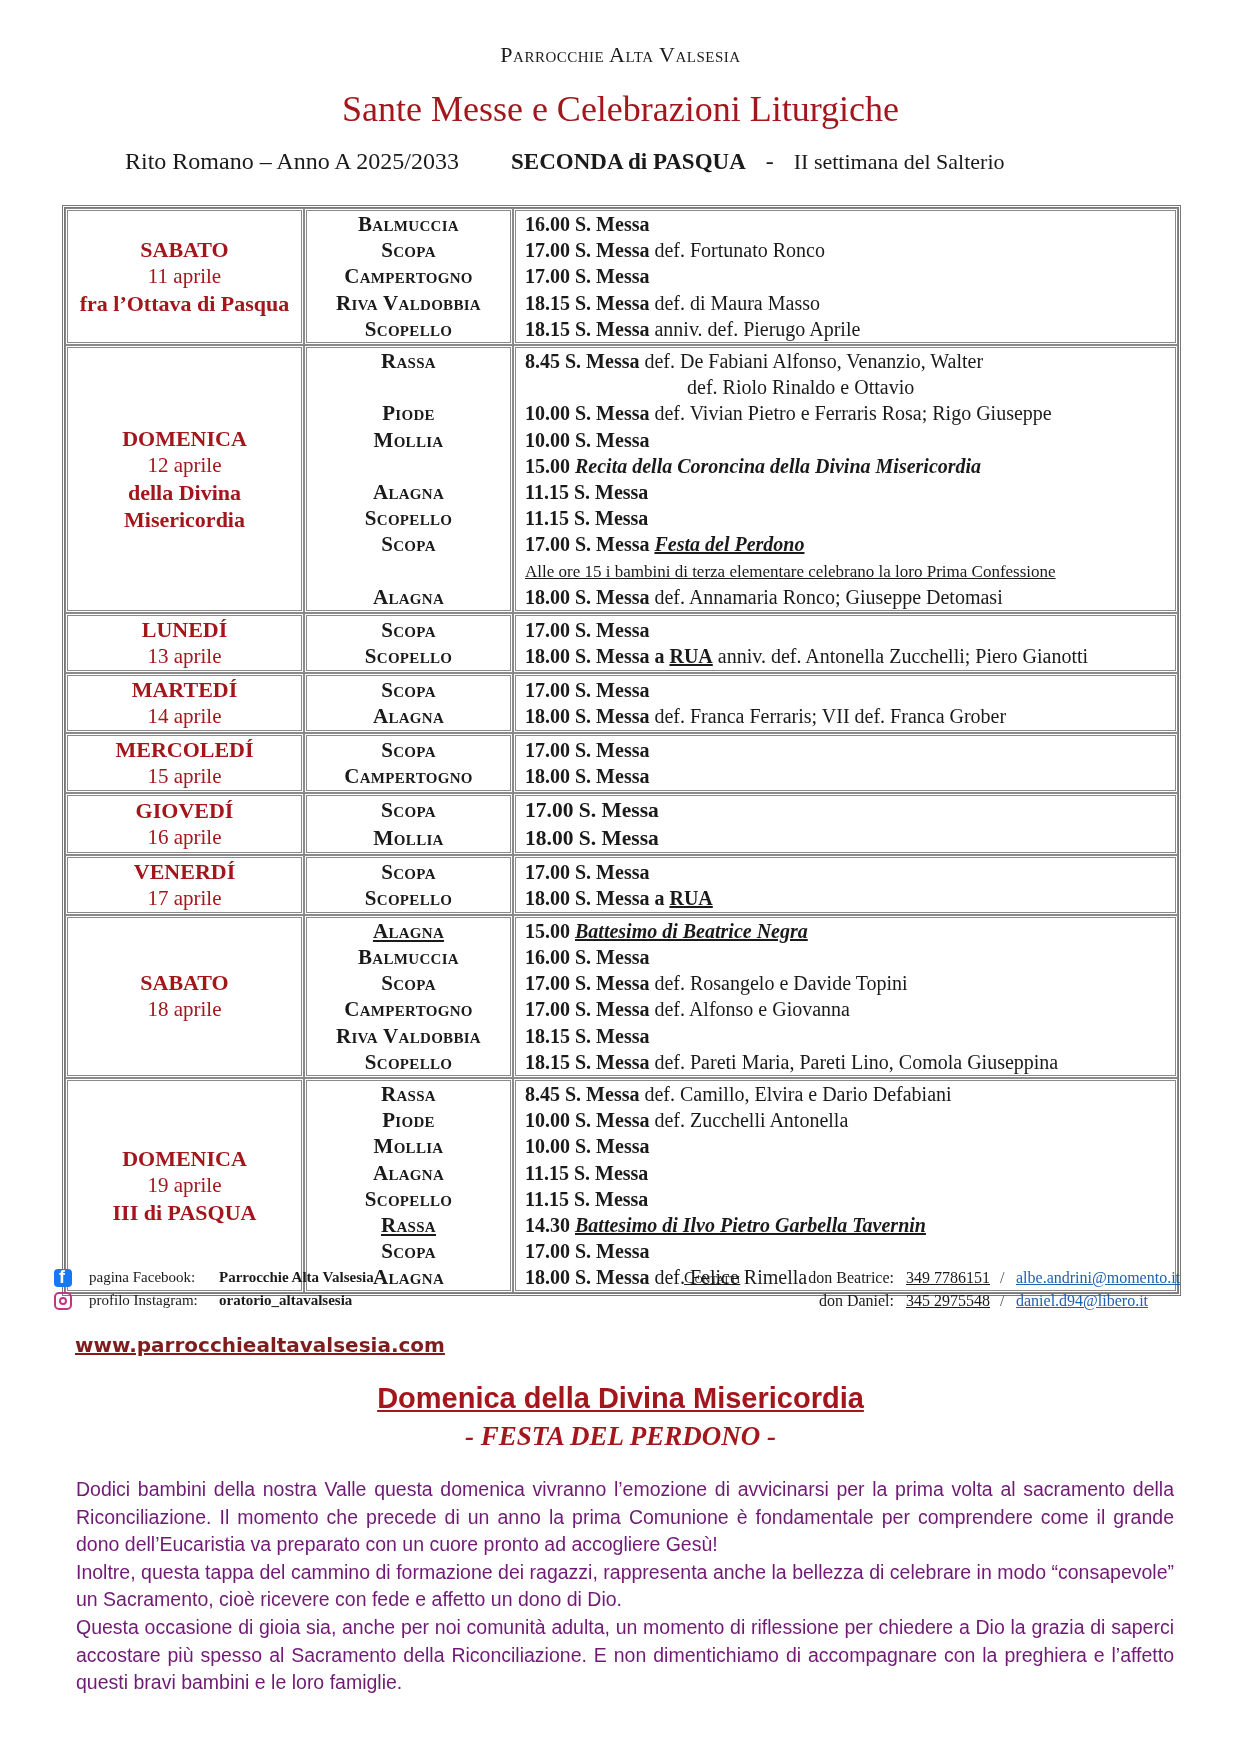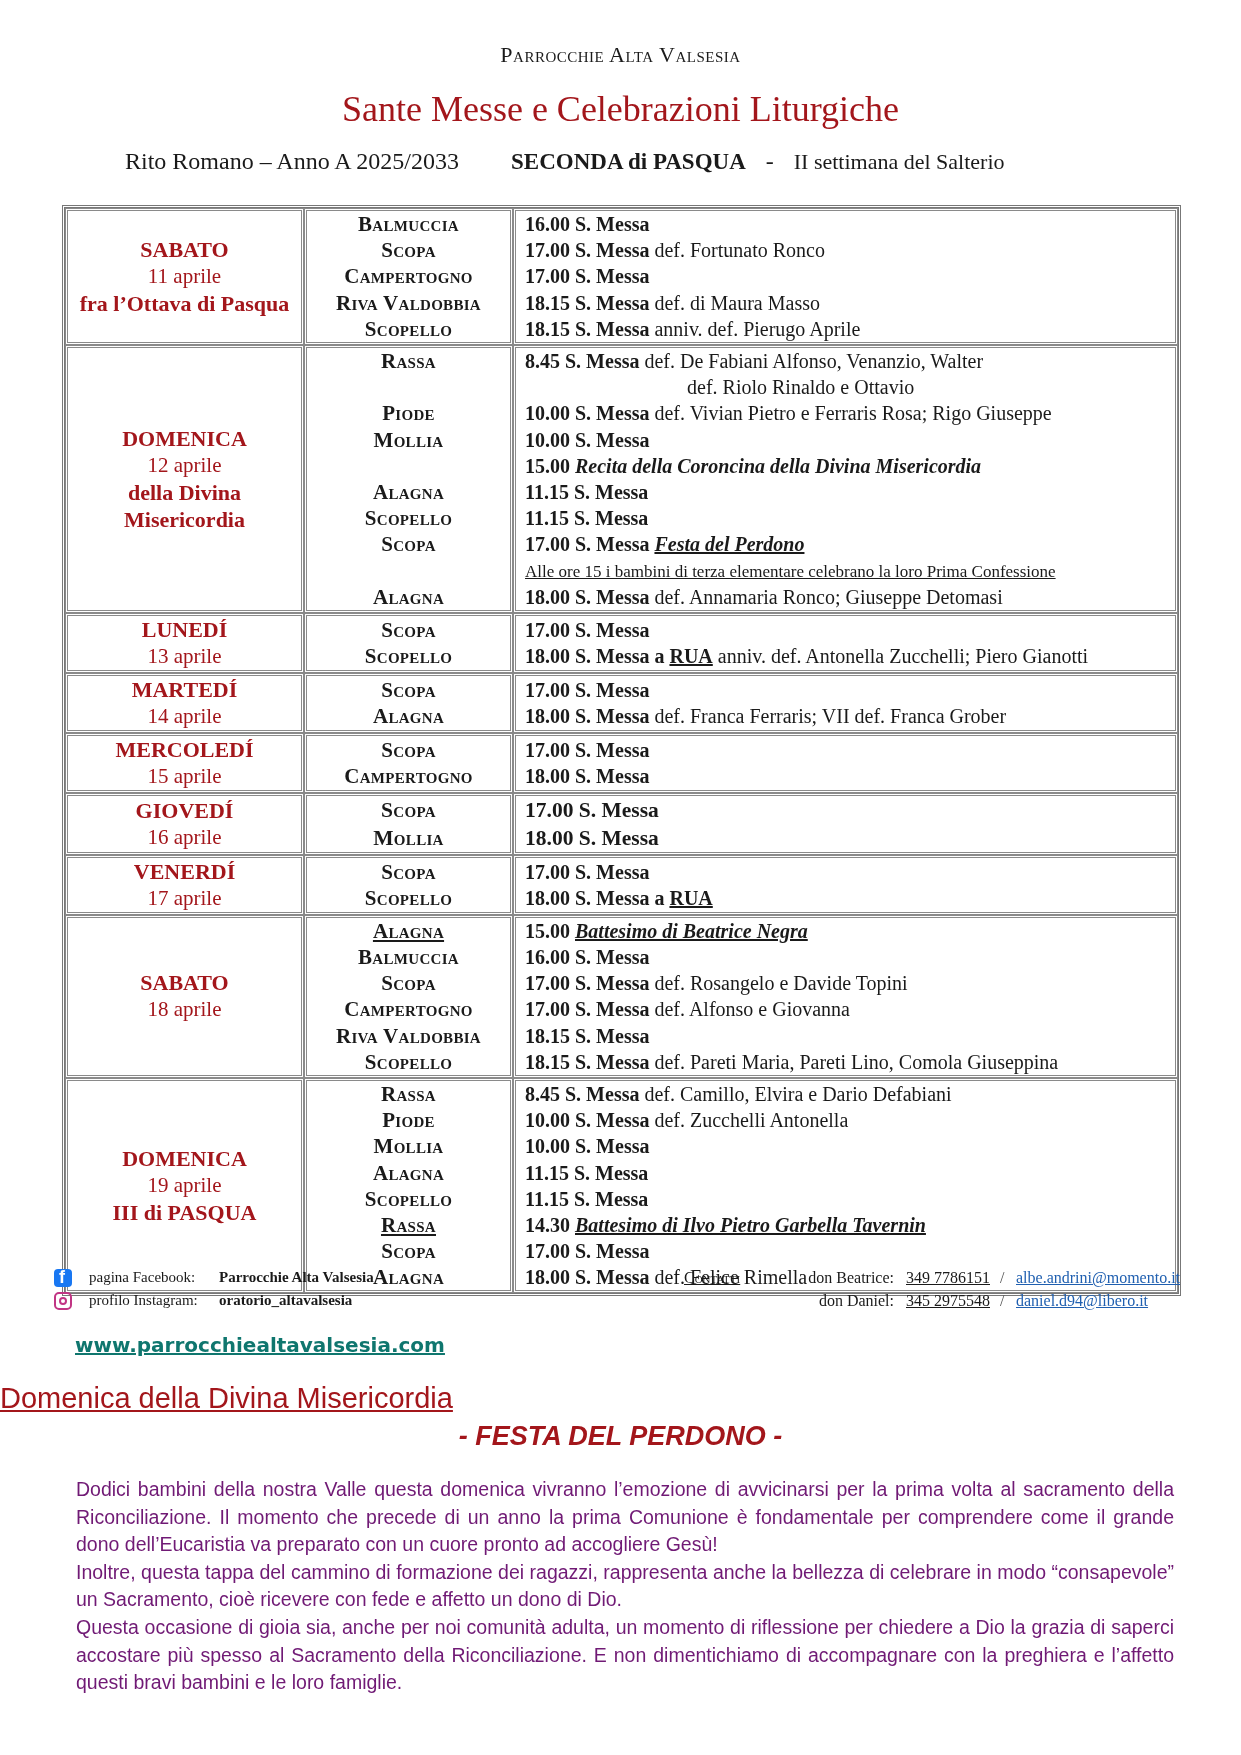--- a/index.html
+++ b/index.html
@@ -49,26 +49,26 @@
 
   #contacts { position: absolute; top: 1266px; left: 684px; font-size: 16px; }
   #contacts .row { height: 23px; line-height: 23px; white-space: nowrap; position: relative; }
   #contacts .head { font-variant: small-caps; text-decoration: underline; position: absolute; left: 0; }
   #contacts .who { position: absolute; text-align: right; width: 130px; left: 80px; }
   #contacts .phone { position: absolute; left: 222px; text-decoration: underline; }
   #contacts .slash { position: absolute; left: 316px; color: #555; }
   #contacts .mail { position: absolute; left: 332px; color: #1f5fb0; text-decoration: underline; }
 
   #website { position: absolute; top: 1333px; left: 75px; font-family: "DejaVu Sans", sans-serif;
-             font-weight: bold; font-size: 20px; color: #0f766e; text-decoration: underline; }
-  #feast-title { position: absolute; top: 1382px; left: 0; width: 1241px; text-align: left;
-                 font-family: "Liberation Sans", sans-serif; font-weight: normal; font-size: 29px; color: #a3161b; }
+             font-weight: bold; font-size: 20px; color: #7f1d1d; text-decoration: underline; }
+  #feast-title { position: absolute; top: 1382px; left: 0; width: 1241px; text-align: center;
+                 font-family: "Liberation Sans", sans-serif; font-weight: bold; font-size: 29px; color: #a3161b; }
   #feast-title span { text-decoration: underline; }
   #feast-sub { position: absolute; top: 1421px; left: 0; width: 1241px; text-align: center;
-               font-family: Liberation Sans, sans-serif; font-weight: bold; font-style: italic;
+               font-family: Liberation Serif, serif; font-weight: bold; font-style: italic;
                font-size: 27px; color: #a3161b; }
   #feast-body { position: absolute; top: 1476px; left: 76px; width: 1098px;
                 font-family: "Liberation Sans", sans-serif; font-size: 19.5px; line-height: 27.6px;
                 color: #701a75; text-align: justify; }
   #feast-body p { margin: 0; }
 </style>
 </head>
 <body>
 
 <div id="org">Parrocchie Alta Valsesia</div>

